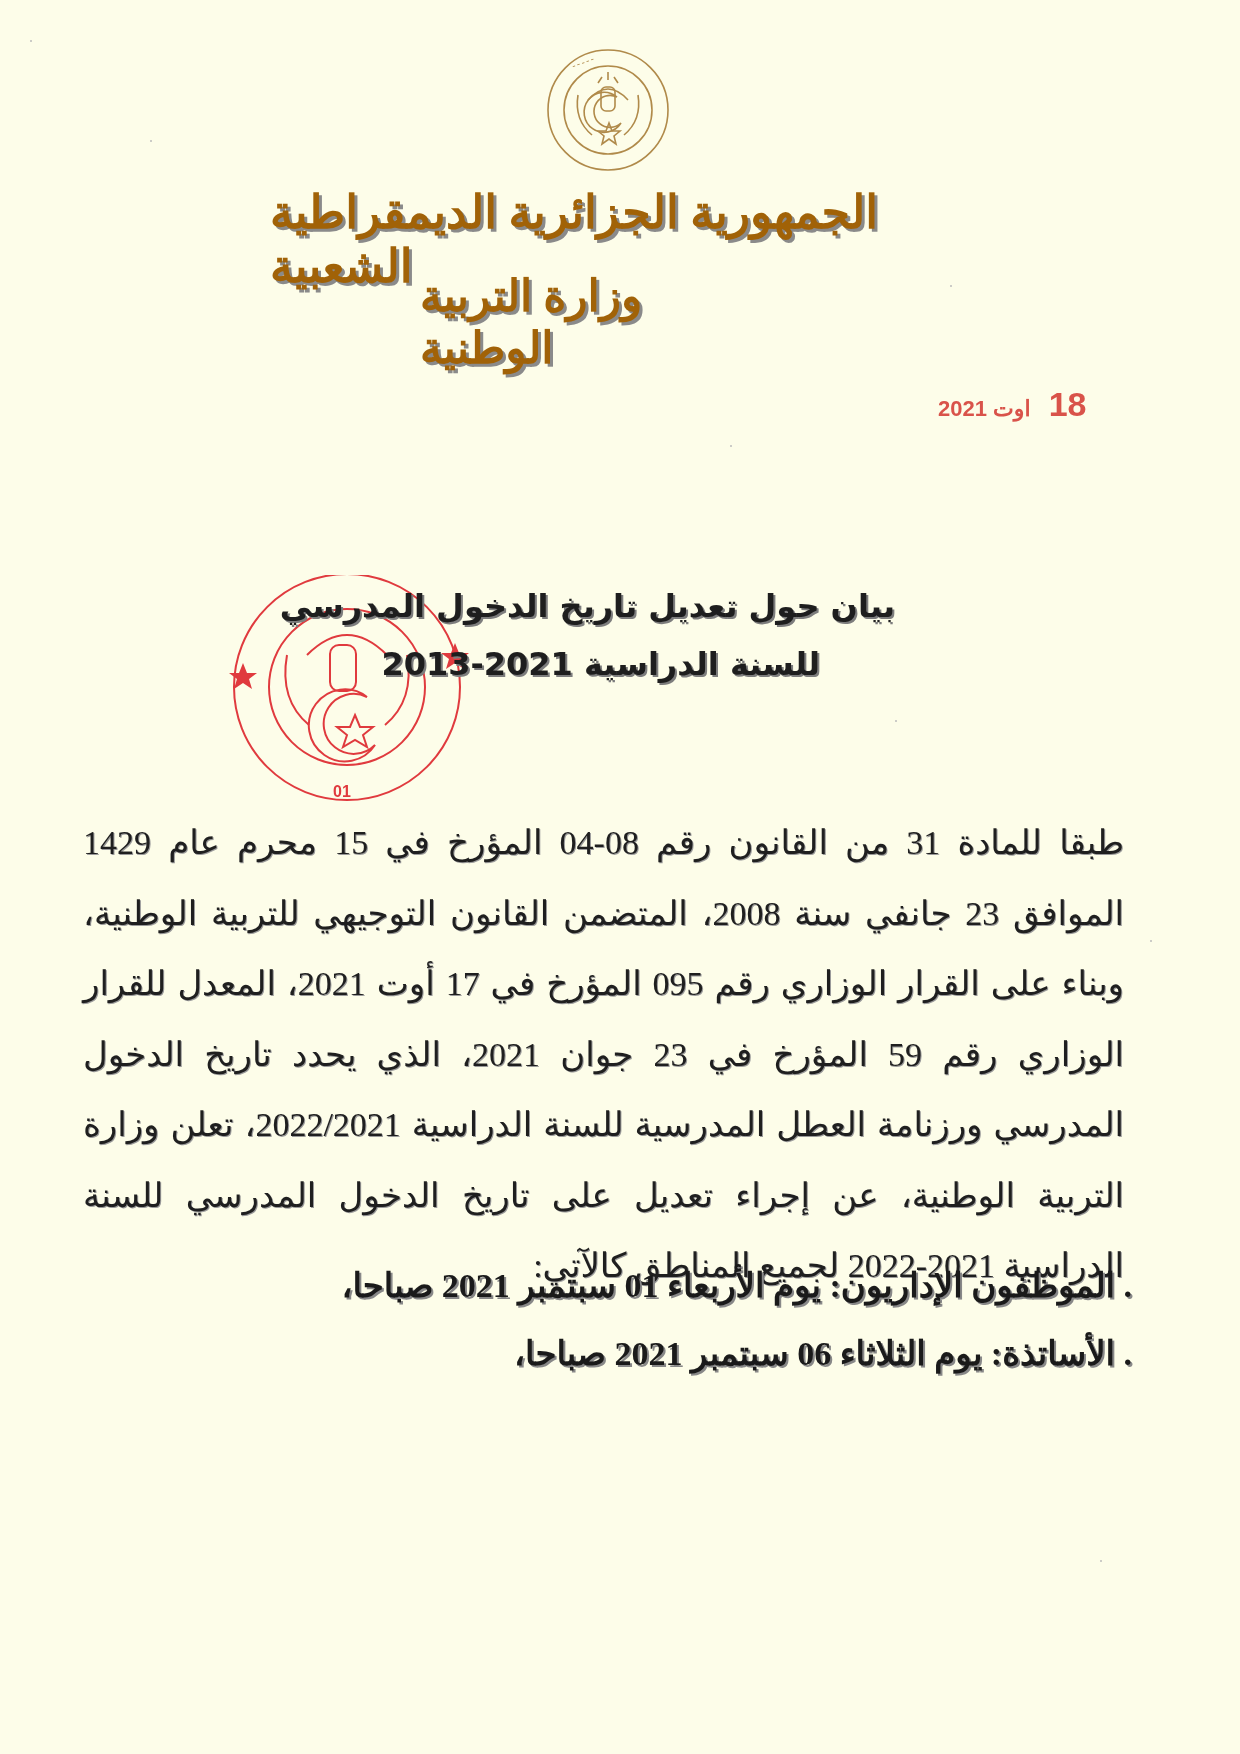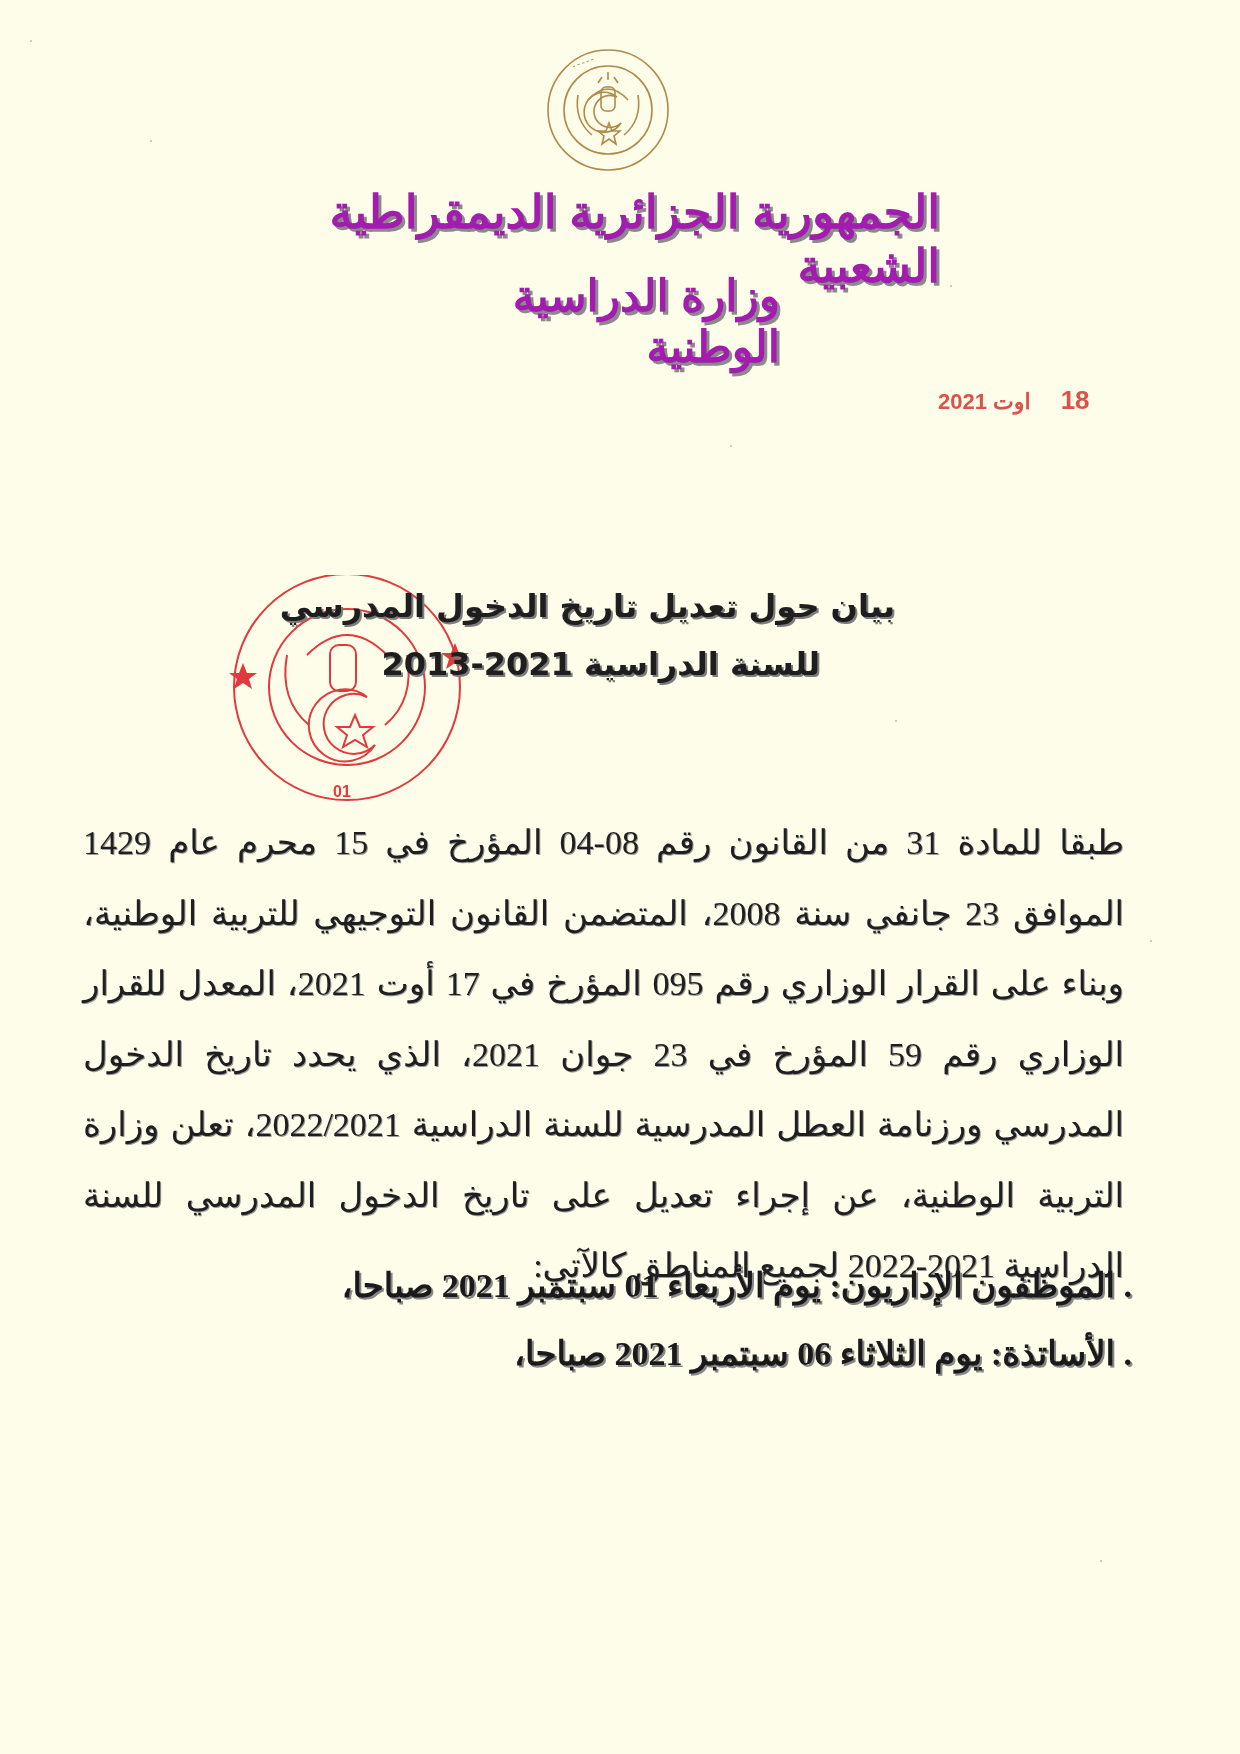--- a/index.html
+++ b/index.html
@@ -9,36 +9,36 @@
     position: relative; overflow: hidden;
     font-family: "DejaVu Sans", sans-serif;
     color: #1a1a1a;
   }
   .page { position: absolute; inset: 0; }
   .emblem {
     position: absolute; left: 543px; top: 45px;
     width: 130px; height: 130px;
   }
   .header-line {
-    position: absolute; left: 0; right: 0; text-align: right;
+    position: absolute; left: 0; right: 0; text-align: left;
     direction: rtl;
-    font-family: Liberation Sans, sans-serif;
+    font-family: Liberation Serif, serif;
     font-weight: bold;
-    color: #a21caf;
+    color: #a16207;
     text-shadow: 3px 3px 0 #8a8a8a;
   }
   .h1 { top: 185px; font-size: 46px; left: 270px; right: 300px; }
   .h2 { top: 270px; font-size: 44px; left: 420px; right: 460px; }
   .date-stamp {
     position: absolute; left: 938px; top: 385px;
     color: #d9534a; font-weight: bold; font-size: 22px;
     font-family: "Liberation Sans Narrow", "Liberation Sans", sans-serif;
     direction: rtl; letter-spacing: 0px;
   }
-  .date-stamp .day { font-size: 26px; margin-left: 24px; letter-spacing: 4px; }
+  .date-stamp .day { font-size: 34px; margin-left: 12px; letter-spacing: 4px; }
   .title {
     position: absolute; right: 345px; direction: rtl; text-align: right;
     font-family: "DejaVu Sans", sans-serif; font-weight: bold;
     color: #1e1e1e; text-shadow: 2px 2px 0 #7d7d7d;
   }
   .t1 { top: 587px; font-size: 32px; text-align: right; }
   .t2 { top: 645px; font-size: 32px; right: 420px; }
   .seal {
     position: absolute; left: 225px; top: 575px;
     width: 250px; height: 240px;
@@ -77,21 +77,21 @@
       <path d="M78 78 a20 20 0 1 1 -4 -26 a16 16 0 1 0 4 26z"></path>
       <polygon points="66,78 69,86 77,86 71,91 73,99 66,94 59,99 61,91 55,86 63,86"></polygon>
       <path d="M55 38 l4 -6 M65 35 v-8 M75 38 l-4 -6"></path>
     </g>
     <g fill="#b08a4a" font-size="8" font-family="DejaVu Sans, sans-serif">
       <text x="30" y="22" transform="rotate(-20 30 22)">ـ ـ ـ ـ ـ</text>
     </g>
   </svg>
 
   <div class="header-line h1">الجمهورية الجزائرية الديمقراطية الشعبية</div>
-  <div class="header-line h2">وزارة الدراسية الوطنية</div>
+  <div class="header-line h2">وزارة التربية الوطنية</div>
 
   <div class="date-stamp">
     <span class="day">18</span>
     <span>اوت</span>
     <span>2021</span>
   </div>
 
   <svg class="seal" viewBox="0 0 250 240">
     <g fill="none" stroke="#e03a3e" stroke-width="2">
       <circle cx="122" cy="112" r="113"></circle>

